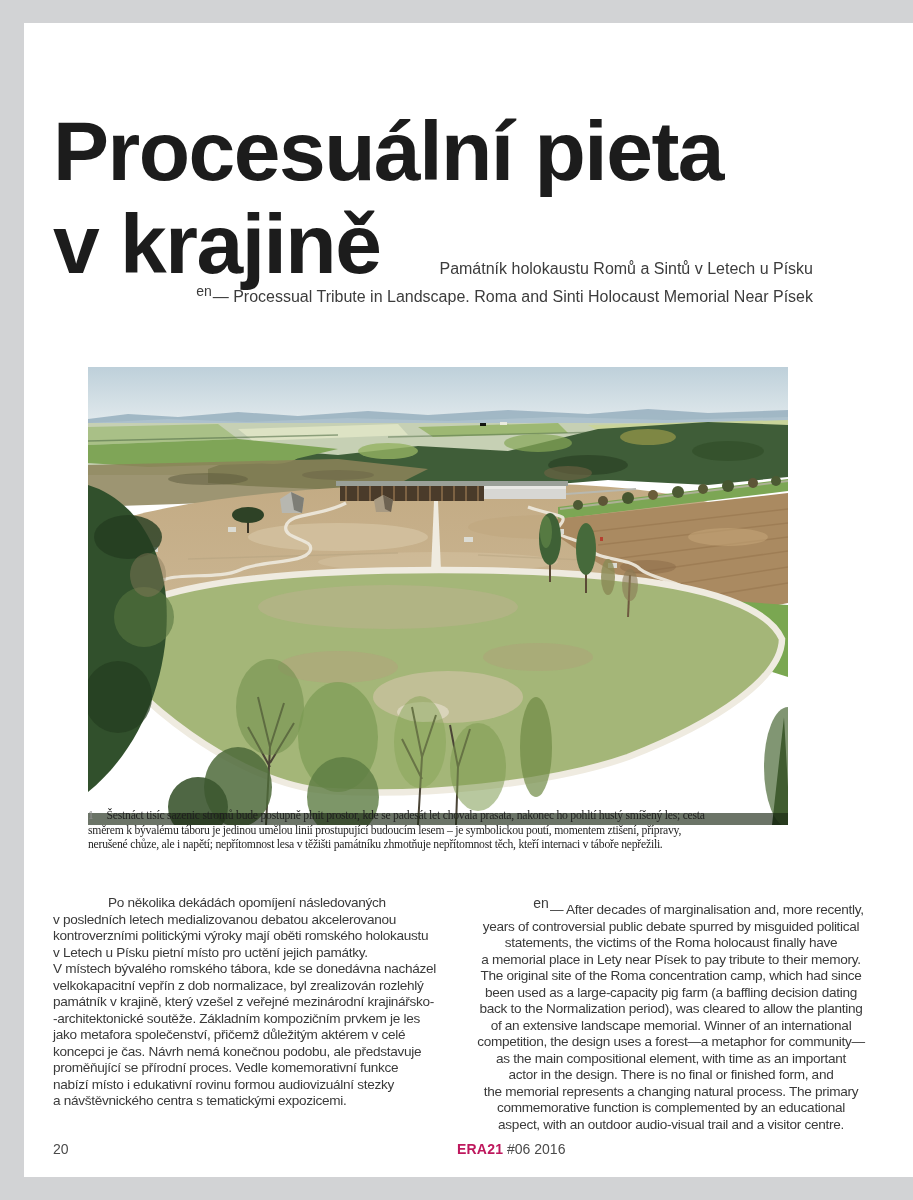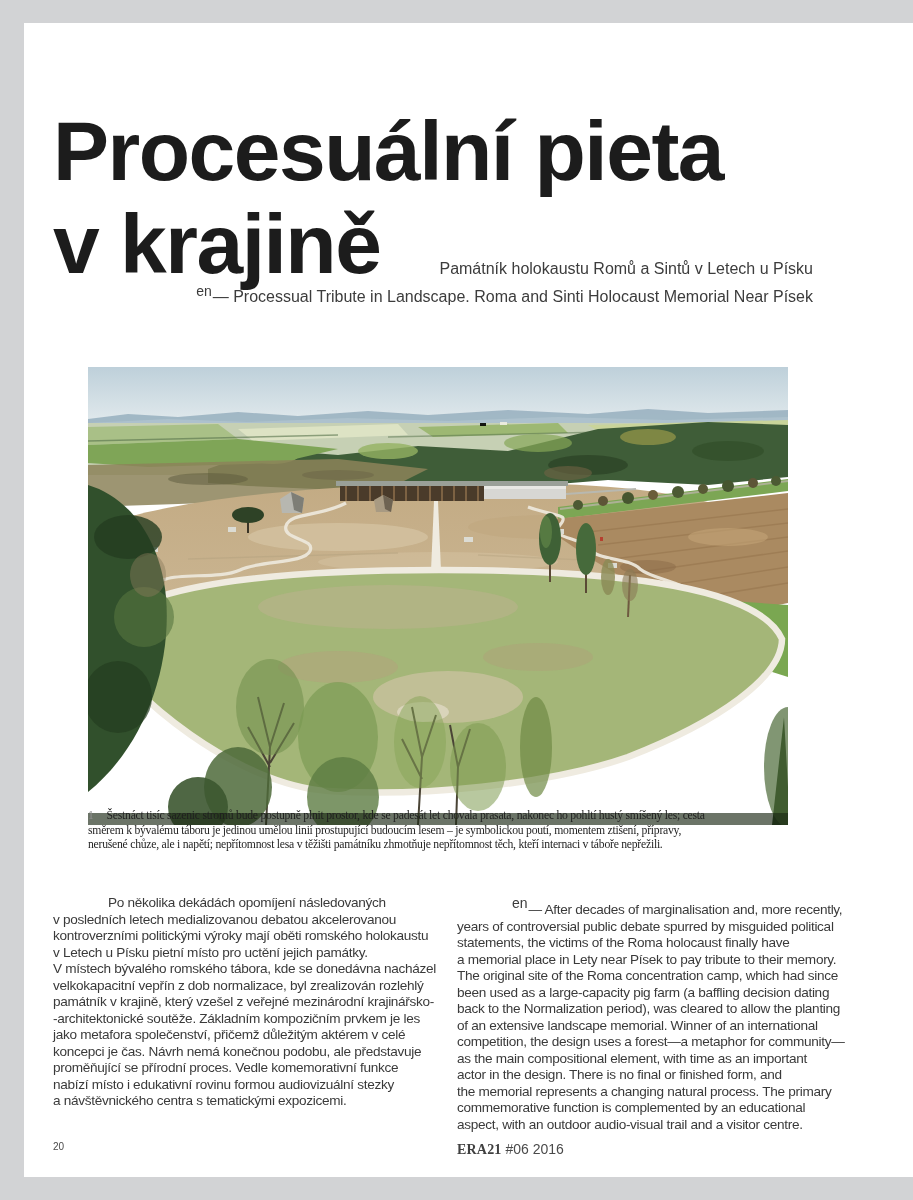--- a/index.html
+++ b/index.html
@@ -20,26 +20,26 @@
 
   .caption{position:absolute;left:64px;top:786px;width:708px;margin:0;
            font-family:"Liberation Serif",serif;font-size:11.7px;line-height:14.6px;
            letter-spacing:-0.25px;color:#1f1f1f;}
   .cap-num{color:#8d8d8d;margin-right:13px;}
   .prelines{white-space:pre-line;}
 
   .body-col{position:absolute;top:872px;margin:0;font-size:13.6px;line-height:16.5px;
             letter-spacing:-0.3px;color:#3a3a3a;text-indent:55px;}
   .col-left{left:29px;width:410px;}
-  .col-right{left:433px;width:428px;}
+  .col-right{left:433px;width:428px;text-align:center;}
   .body-col .prelines{text-indent:0;}
 
-  .footer-page{position:absolute;left:29px;top:1118px;font-size:10px;color:#4a4a4a;text-align:right;}
+  .footer-page{position:absolute;left:29px;top:1118px;font-size:14px;color:#4a4a4a;text-align:right;}
   .footer-issue{position:absolute;left:433px;top:1118px;font-size:14px;color:#4a4a4a;}
-  .footer-issue b{color:#404040;font-weight:700;letter-spacing:0.2px;font-family:Liberation Serif, serif;}
+  .footer-issue b{color:#be185d;font-weight:700;letter-spacing:0.2px;}
 </style>
 </head>
 <body>
 
 <div class="stage">
   <div class="paper">
 
     <h1 class="title">Procesuální pieta
 v krajině</h1>
 

